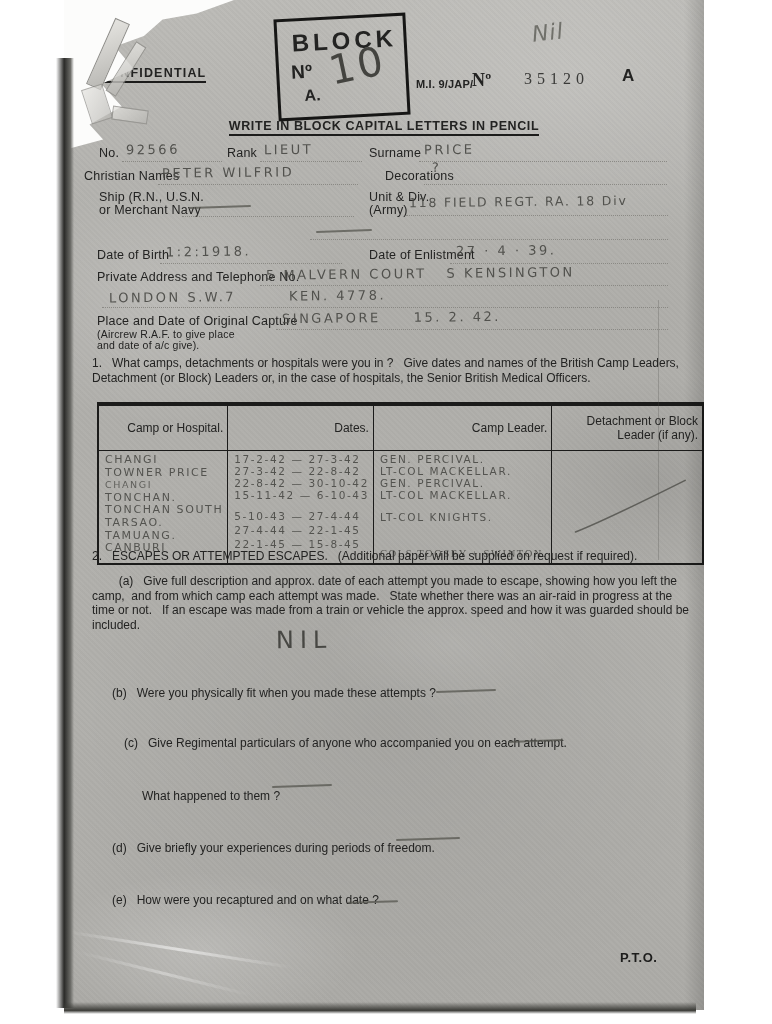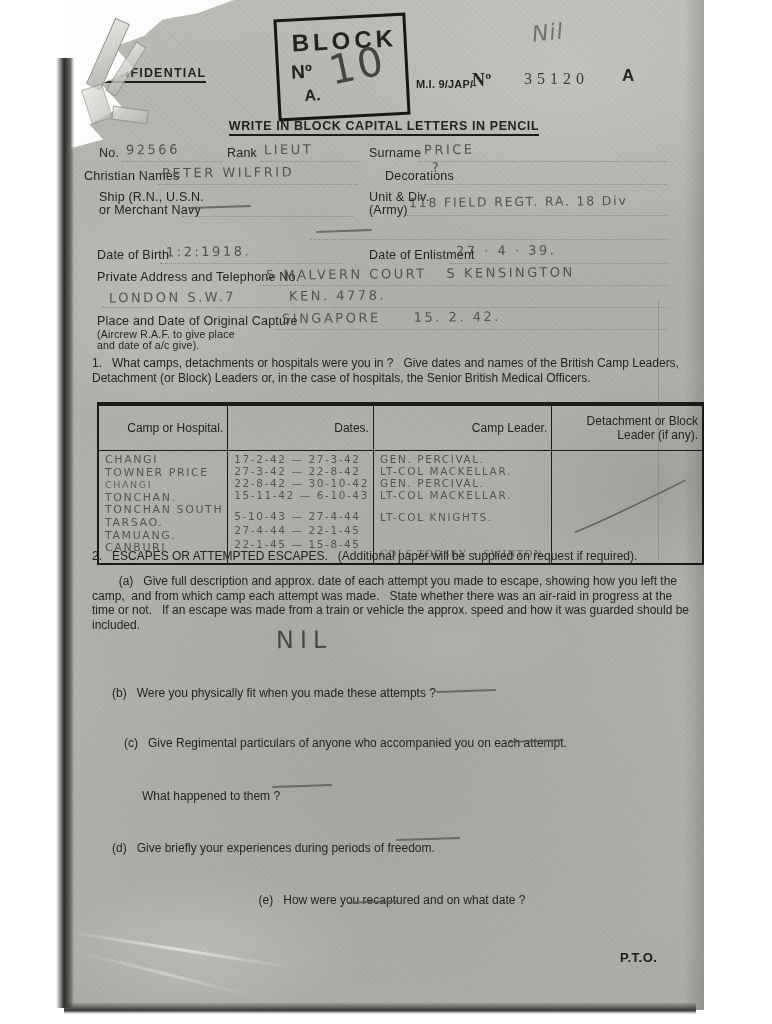--- a/index.html
+++ b/index.html
@@ -204,21 +204,21 @@
 
     <div class="para" style="left:48px;top:736px;width:560px;margin-left:12px;">(c)   Give Regimental particulars of anyone who accompanied you on each attempt.</div>
     <div class="dash" style="left:444px;top:740px;width:55px;"></div>
 
     <div class="para" style="left:78px;top:789px;width:400px;">What happened to them ?</div>
     <div class="dash" style="left:208px;top:785px;width:60px;"></div>
 
     <div class="para" style="left:48px;top:841px;width:560px;">(d)   Give briefly your experiences during periods of freedom.</div>
     <div class="dash" style="left:332px;top:838px;width:64px;"></div>
 
-    <div class="para" style="left:48px;top:893px;width:560px;text-align:center;">(e)   How were you recaptured and on what date ?</div>
+    <div class="para" style="left:48px;top:893px;width:560px;">(e)   How were you recaptured and on what date ?</div>
     <div class="dash" style="left:284px;top:901px;width:50px;"></div>
 
     <span class="pto" style="left:556px;top:950px;">P.T.O.</span>
 
     <div class="crease" style="left:0;top:948px;width:230px;transform:rotate(9deg);"></div>
     <div class="crease" style="left:10px;top:972px;width:180px;transform:rotate(14deg);opacity:.6;"></div>
     <div class="foldline" style="left:594px;top:300px;height:260px;"></div>
 
     <div class="tear"></div>
     <div class="shard" style="left:36px;top:18px;width:14px;height:70px;transform:rotate(24deg);"></div>

